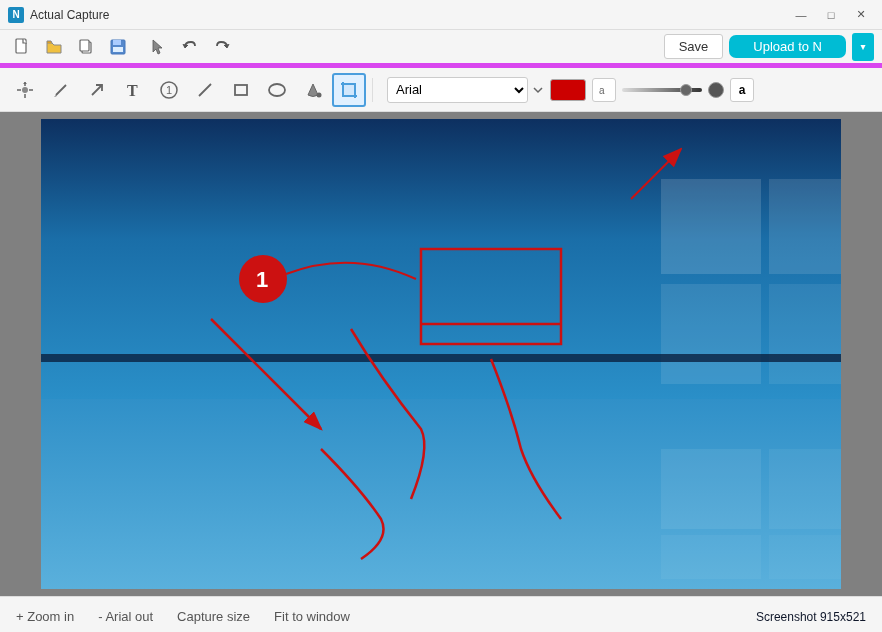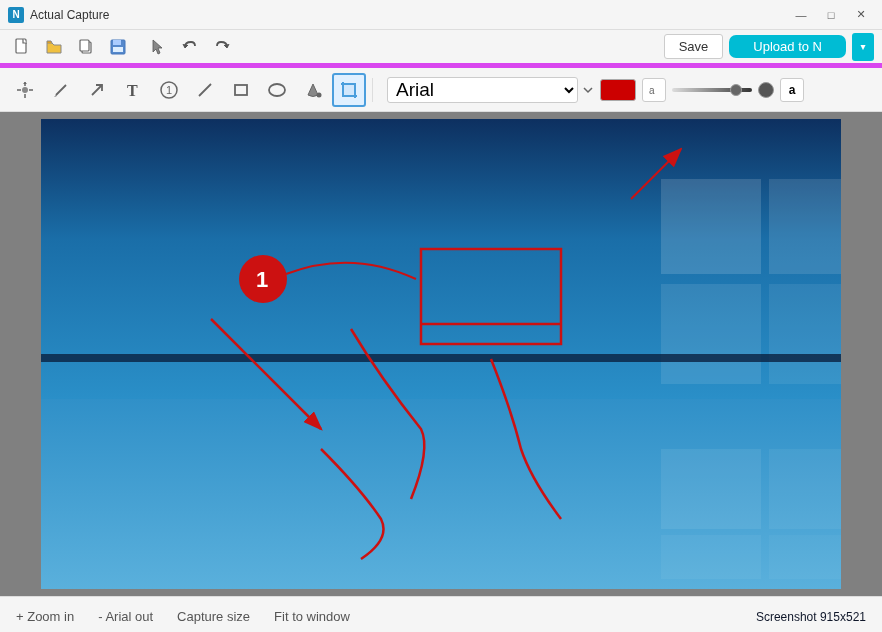--- a/index.html
+++ b/index.html
@@ -157,21 +157,21 @@
     #font-area {
       display: flex;
       align-items: center;
       gap: 6px;
       margin-left: 8px;
     }
     #font-select {
       height: 26px;
       border: 1px solid #ccc;
       border-radius: 3px;
-      font-size: 19px;
+      font-size: 13px;
       padding: 0 4px;
       background: #fff;
       cursor: pointer;
     }
     #color-swatch {
       width: 36px;
       height: 22px;
       background: #cc0000;
       border-radius: 3px;
       cursor: pointer;

